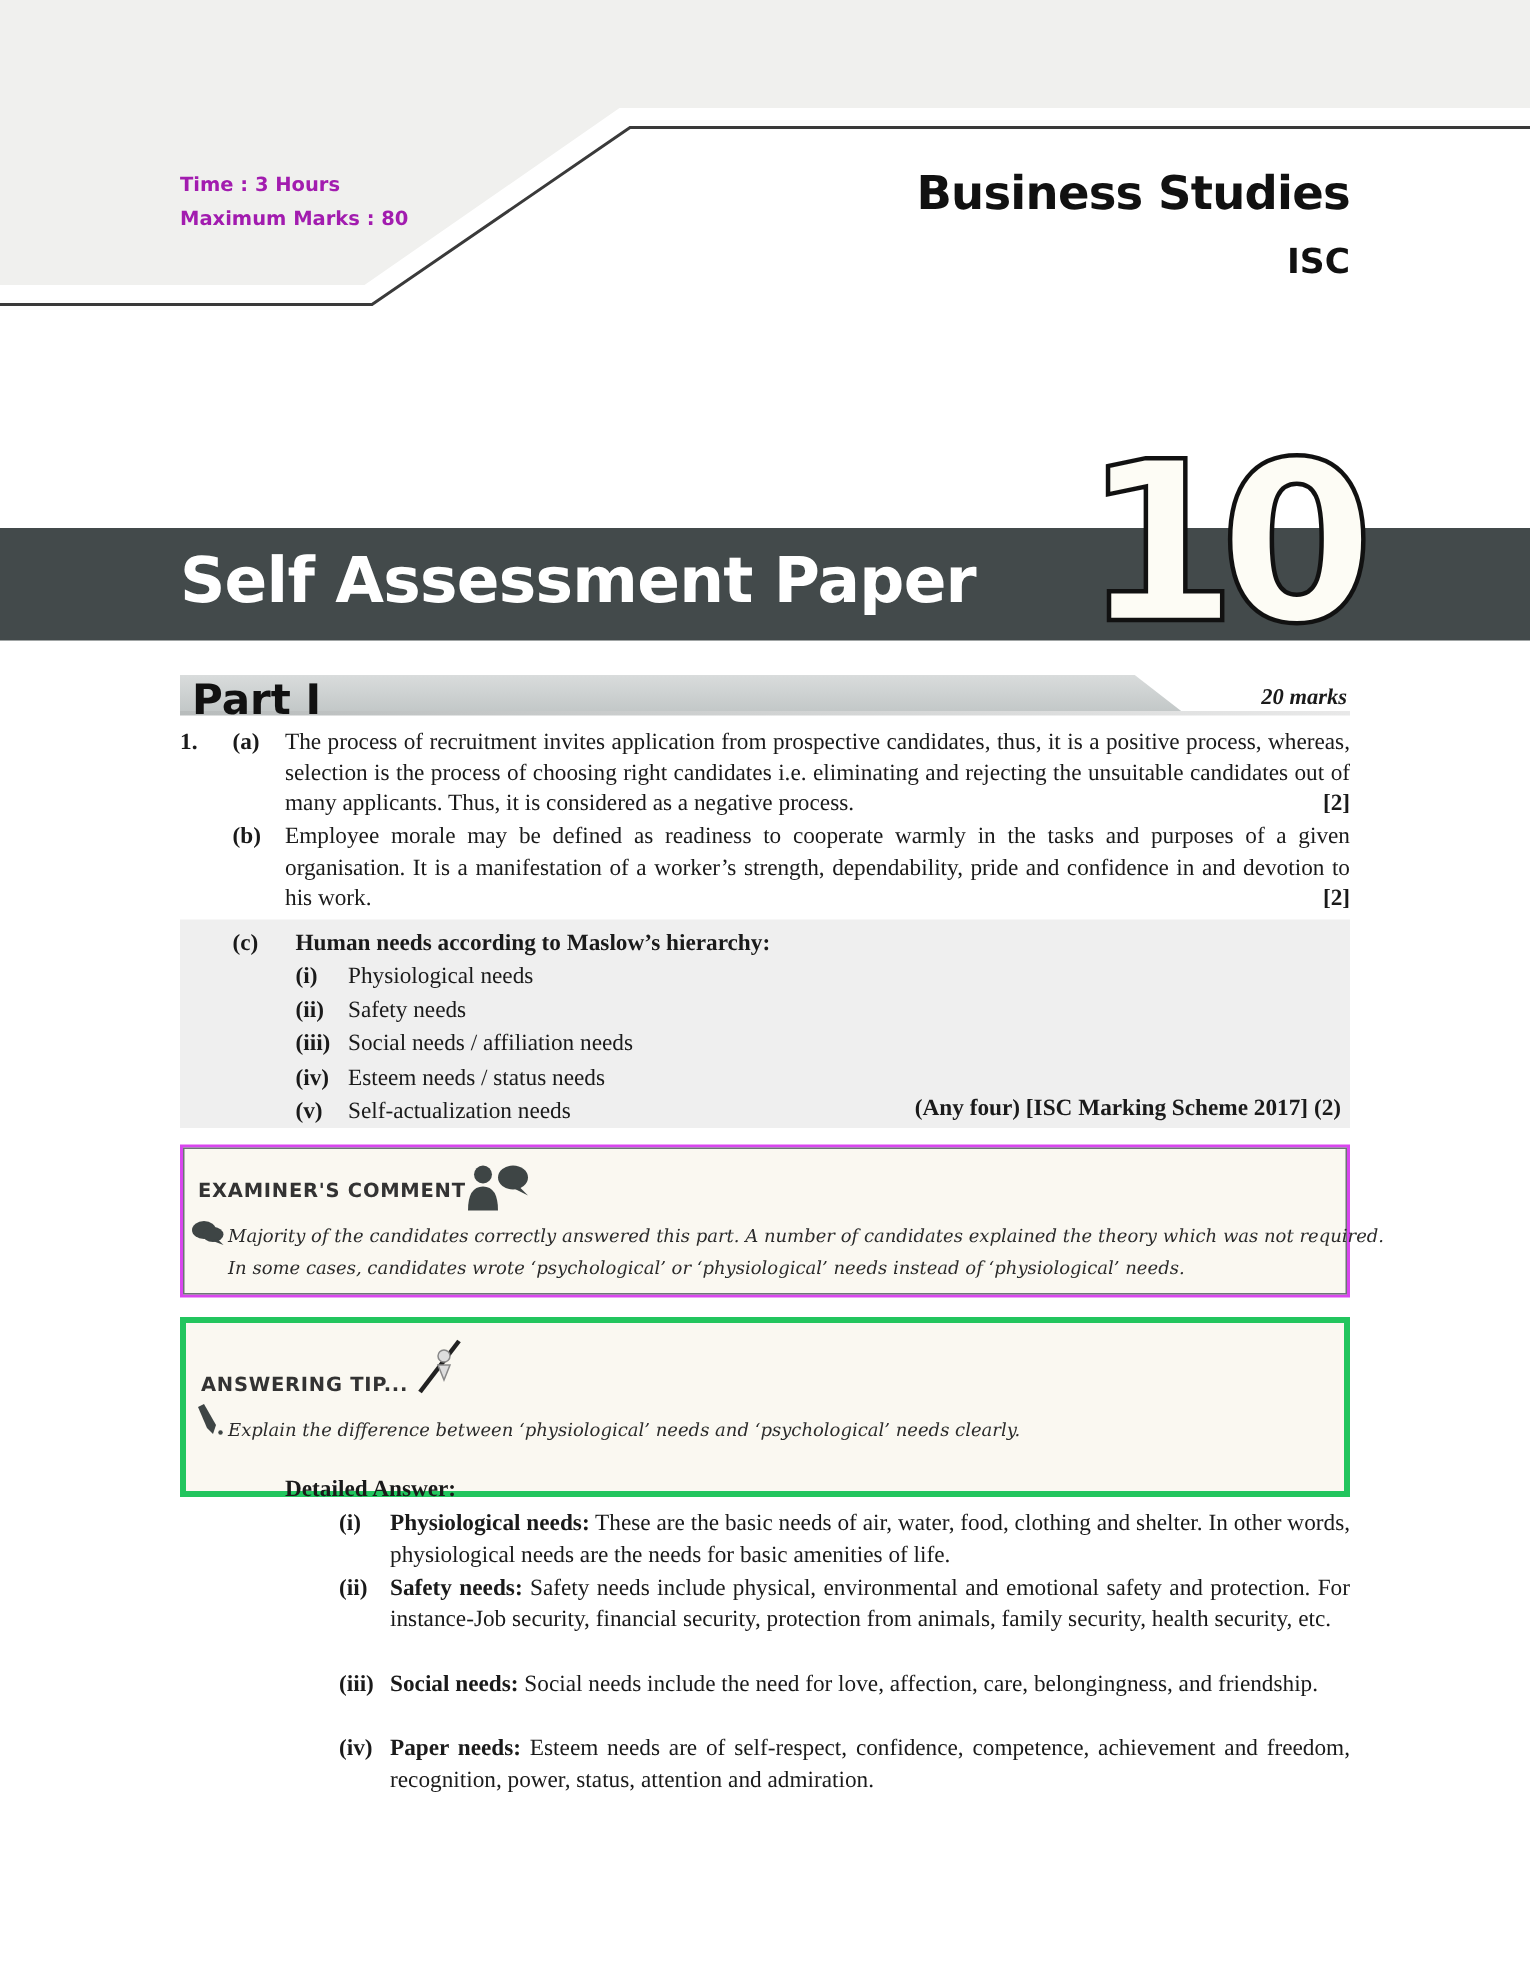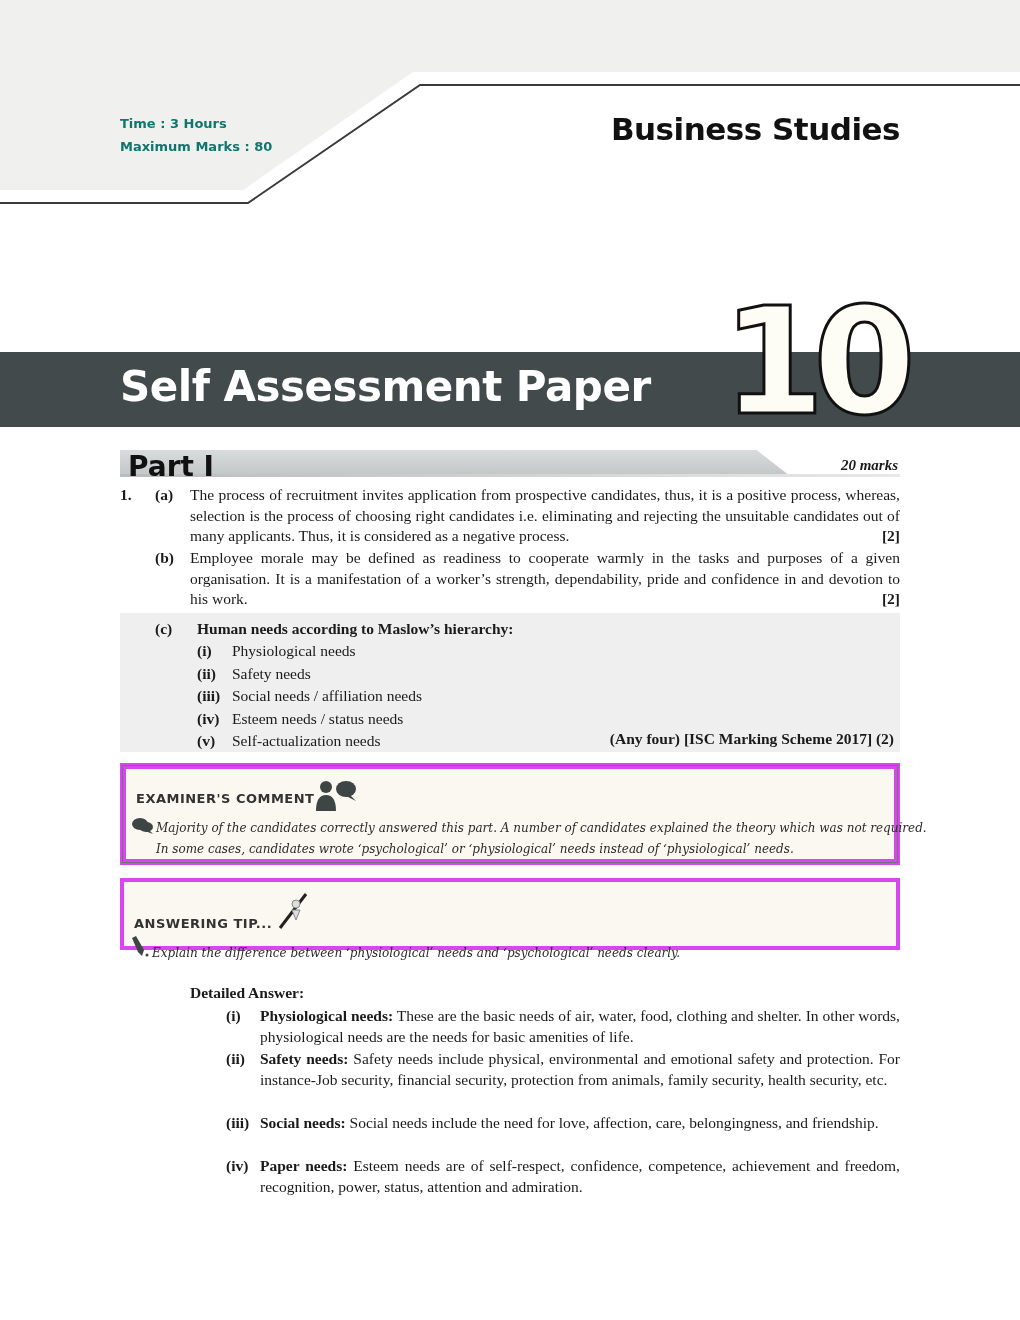--- a/index.html
+++ b/index.html
@@ -1,19 +1,19 @@
 <!DOCTYPE html>
 <html><head>
 <meta charset="utf-8">
 <style>
   html, body { margin:0; padding:0; }
   body { width:1020px; height:1320px; position:relative; background:#ffffff; overflow:hidden;
          font-family:"Liberation Serif", serif; color:#1a1a1a; }
   .hdr-svg { position:absolute; left:0; top:0; }
-  .meta { position:absolute; left:120px; top:112px; font-family:"DejaVu Sans", sans-serif; font-weight:bold; font-size:13px; line-height:23px; color:#0f766e; }
+  .meta { position:absolute; left:120px; top:112px; font-family:"DejaVu Sans", sans-serif; font-weight:bold; font-size:13px; line-height:23px; color:#a21caf; }
   .title-block { position:absolute; right:120px; top:108px; text-align:right; font-family:"DejaVu Sans", sans-serif; font-weight:bold; color:#111; }
   .title-block .t1 { font-size:31px; letter-spacing:-0.5px; line-height:42px; }
   .title-block .t2 { font-size:23px; line-height:38px; margin-top:6px; }
   .title-block .t3 { font-size:23px; line-height:36px; }
   .banner { position:absolute; left:0; top:352px; width:1020px; height:75px; background:#434a4b; }
   .banner-title { position:absolute; left:120px; top:362px; font-family:"DejaVu Sans", sans-serif; font-weight:bold; font-size:42px; color:#ffffff; letter-spacing:-0.5px; }
   .big-num { position:absolute; left:722px; top:292px; font-family:"DejaVu Sans", sans-serif; font-weight:900; font-size:148px; line-height:140px; color:#fdfcf5; letter-spacing:-12px;
              -webkit-text-stroke:3px #111; }
   .part-bar { position:absolute; left:120px; top:450px; width:670px; height:26px;
               background:linear-gradient(180deg,#d9dcdc,#c1c6c6); clip-path:polygon(0 0, 95% 0, 100% 100%, 0 100%); }
@@ -25,23 +25,23 @@
   .qsub { position:absolute; left:155px; font-weight:bold; }
   .qtext { position:absolute; left:190px; width:710px; text-align:justify; }
   .mark { font-weight:bold; float:right; }
   .shade { position:absolute; left:120px; top:613px; width:780px; height:139px; background:#efefef; }
   .list { position:absolute; left:197px; font-size:15.5px; line-height:22.5px; }
   .list .row { position:relative; height:22.5px; }
   .list .rn { position:absolute; left:0; font-weight:bold; }
   .list .rt { position:absolute; left:35px; white-space:nowrap; }
   .scheme { position:absolute; right:126px; top:730px; font-weight:bold; font-size:15.5px; }
   .box { position:absolute; left:120px; width:780px; background:#faf8f1; box-sizing:border-box; }
-  .box1 { top:763px; height:102px; border:6px solid #d946ef;
+  .box1 { top:763px; height:102px; border:2px solid #d946ef;
           background-clip:padding-box; outline:1px solid #6b7575; outline-offset:-3px; }
-  .box2 { top:878px; height:72px; border:4px solid #d946ef; }
+  .box2 { top:878px; height:120px; border:4px solid #22c55e; }
   .box-head { position:absolute; left:10px; font-family:"DejaVu Sans", sans-serif; font-weight:bold; font-size:13px; letter-spacing:0.5px; color:#333; }
   .box-text { position:absolute; font-family:"DejaVu Serif", serif; font-style:italic; font-size:12px; line-height:20px; color:#2a2a2a; white-space:nowrap; }
   .ico { position:absolute; }
   .detail-head { position:absolute; left:190px; top:984px; font-weight:bold; font-size:15.5px; }
   .dl { position:absolute; left:226px; width:674px; font-size:15.5px; line-height:20.5px; }
   .dl .dn { position:absolute; left:0; font-weight:bold; }
   .dl .dt { position:absolute; left:34px; width:640px; text-align:justify; }
   .dl b { font-weight:bold; }
 </style>
 </head>
@@ -52,20 +52,21 @@
   <polyline points="0,203 248,203 420,85 1020,85" fill="none" stroke="#3a3a3a" stroke-width="2"></polyline>
 </svg>
 
 <div class="meta">
   <div>Time : 3 Hours</div>
   <div>Maximum Marks : 80</div>
 </div>
 
 <div class="title-block">
   <div class="t1">Business Studies</div>
+  <div class="t2">ISC</div>
 </div>
 
 <div class="banner"></div>
 <div class="banner-title">Self Assessment Paper</div>
 <div class="big-num">10</div>
 
 <div class="part-bar"></div>
 <div class="part-bar-shadow"></div>
 <div class="part-label">Part I</div>
 <div class="part-marks">20 marks</div>

